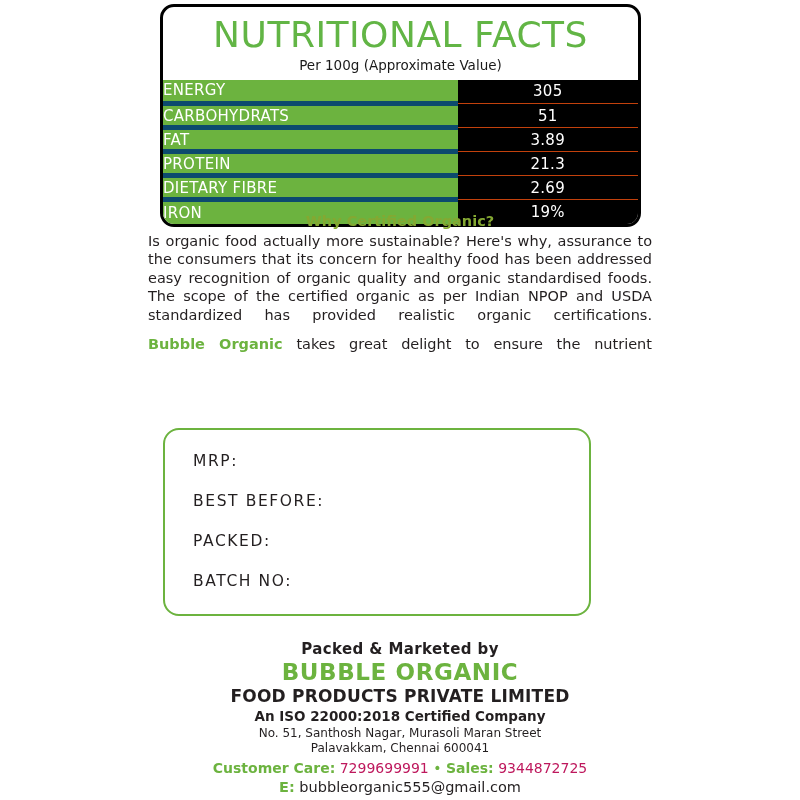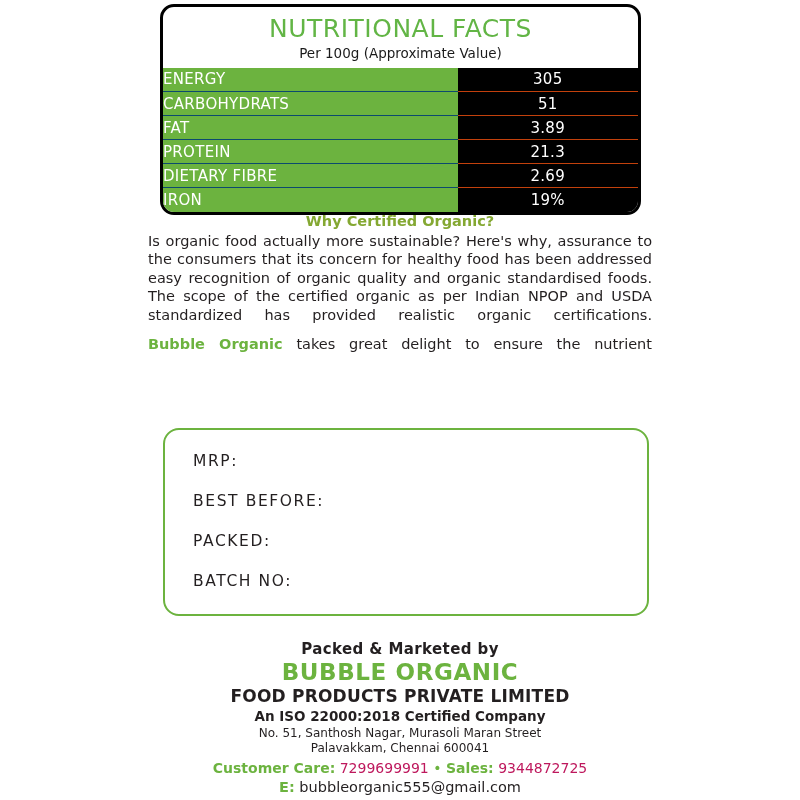--- a/index.html
+++ b/index.html
@@ -24,21 +24,21 @@
     top: 4px;
     width: 481px;
     border: 3px solid #000;
     border-radius: 14px;
     overflow: hidden;
     background: #fff;
   }
   .nf-title {
     text-align: center;
     color: #62b545;
-    font-size: 25px;
+    font-size: 36px;
     letter-spacing: 0.5px;
     padding-top: 8px;
     line-height: 1.1;
     font-family: "DejaVu Sans", sans-serif;
   }
   .nf-sub {
     text-align: center;
     color: #1a1a1a;
     font-size: 13.5px;
     padding: 2px 0 7px 0;
@@ -52,21 +52,21 @@
   .nf-table td {
     padding: 0;
     font-size: 15px;
     color: #ffffff;
     vertical-align: middle;
   }
   .nf-label {
     width: 62%;
     background: #6cb33f;
     padding-left: 22px;
-    border-bottom: 1px solid #0c4a6e;
+    border-bottom: 5px solid #0c4a6e;
     letter-spacing: 0.3px;
   }
   .nf-value {
     width: 38%;
     background: #000000;
     text-align: center;
     border-bottom: 1px solid #c2410c;
     letter-spacing: 0.3px;
   }
   .nf-table tr:last-child .nf-label,
@@ -106,21 +106,21 @@
     text-align: center;
   }
   .copy-brandline .line1 { display: block; text-align: justify; text-align-last: justify;}
   .copy-brandline .line2 { display: block; }
 
   
   .mrp-box {
     position: absolute;
     left: 163px;
     top: 428px;
-    width: 486px;
+    width: 428px;
     height: 188px;
     border: 2px solid #6cb33f;
     border-radius: 16px;
     padding: 22px 0 0 28px;
   }
   .mrp-row {
     color: #231f20;
     font-size: 15.5px;
     letter-spacing: 1.6px;
     margin-bottom: 22px;

